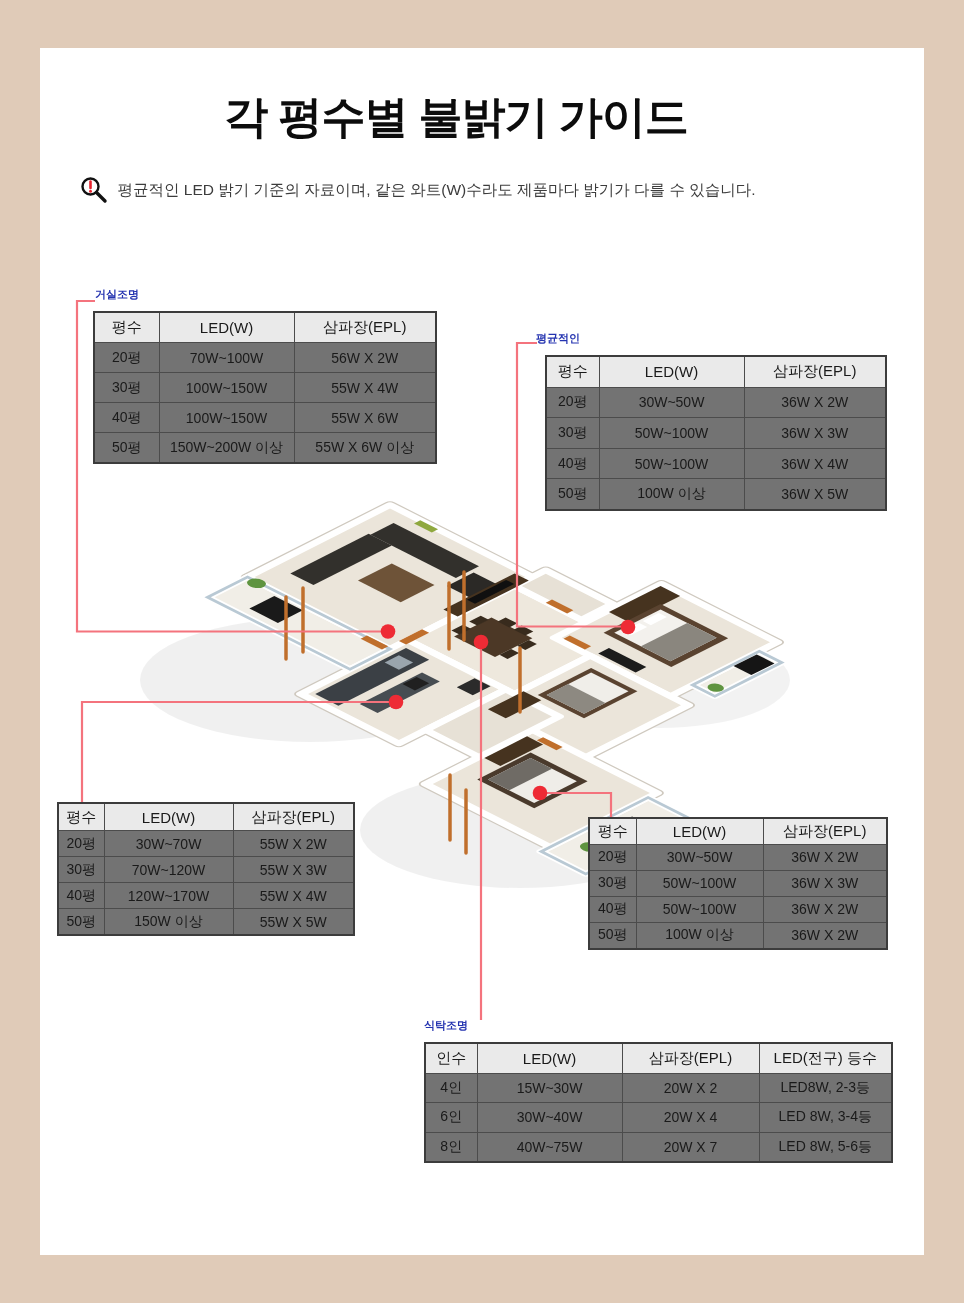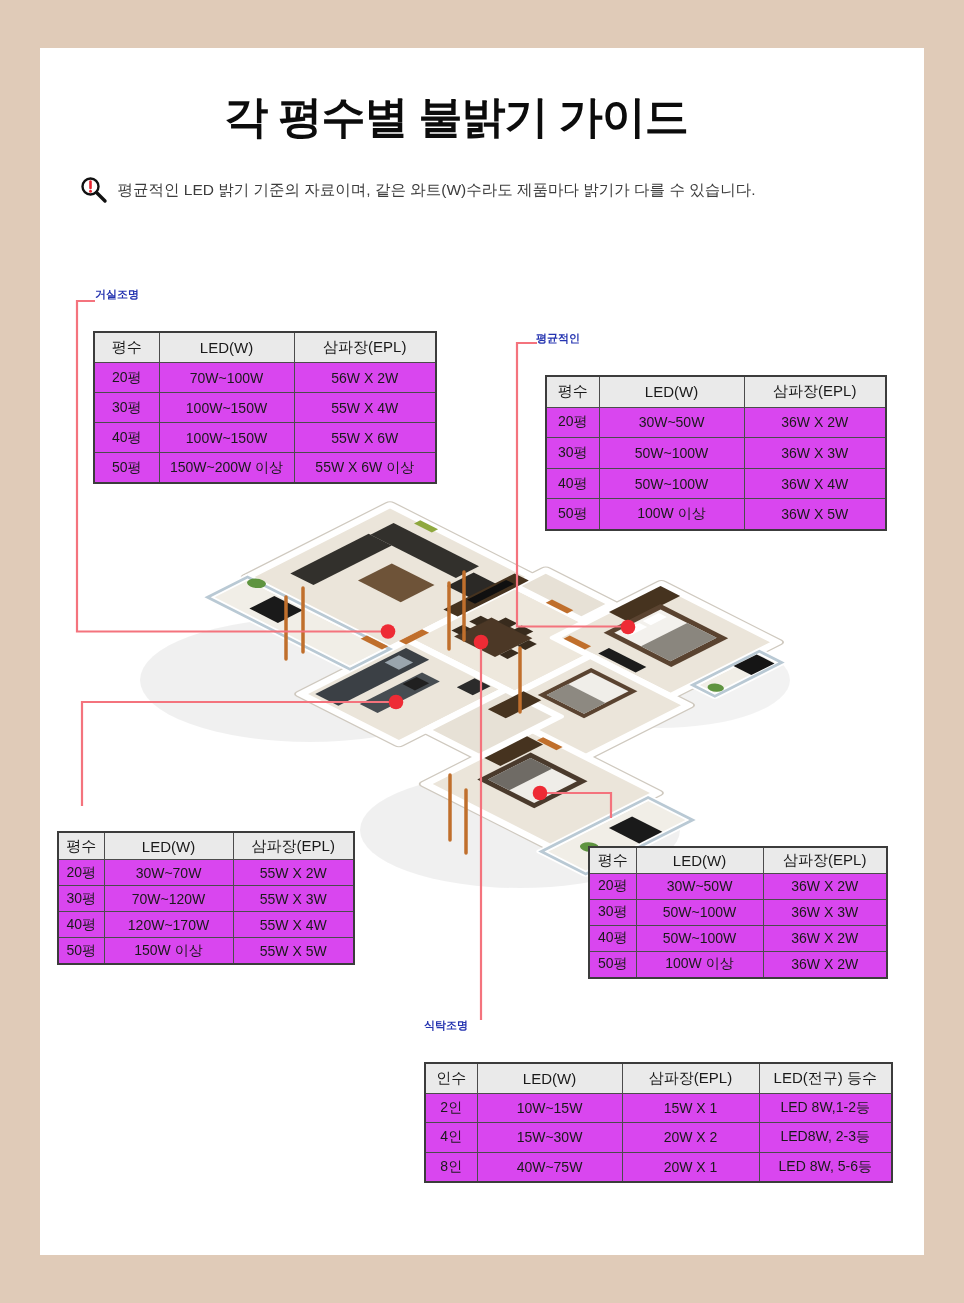--- a/index.html
+++ b/index.html
@@ -7,21 +7,21 @@
   .page{position:relative;width:964px;height:1303px;background:#e0cbb8;overflow:hidden;}
   .content{position:absolute;left:40px;top:48px;width:884px;height:1207px;background:#ffffff;}
   .art{position:absolute;left:0;top:0;width:964px;height:1303px;z-index:1;}
   .page-title{position:absolute;left:0;top:88px;width:912px;text-align:center;margin:0;
     font-size:44px;font-weight:bold;color:#0c0c0c;letter-spacing:-1px;z-index:2;}
   .notice{position:absolute;left:0;top:176px;width:836px;display:flex;justify-content:center;
     align-items:center;gap:9px;z-index:2;}
   .notice-text{font-size:15.5px;color:#3c3c3c;}
   .callout{position:absolute;z-index:2;}
   .tbl-label{font-size:11px;font-weight:bold;color:#2433b0;margin-bottom:9px;}
-  table{border-collapse:collapse;background:#d946ef;table-layout:fixed;border:2px solid #3c3c3c;margin-top:29px;}
+  table{border-collapse:collapse;background:#737373;table-layout:fixed;border:2px solid #3c3c3c;}
   th,td{border:1.5px solid #4c4c4c;text-align:center;padding:0;color:#1a1a1a;overflow:hidden;white-space:nowrap;}
   th{background:#eaeaea;font-weight:normal;font-size:15px;}
   td{font-size:14px;}
   .living  th,.living  td{height:29px;}
   .bigroom th,.bigroom td{height:29.6px;}
   .kitchen th{height:26px;} .kitchen td{height:25px;}
   .smallroom th{height:24.5px;} .smallroom td{height:25px;}
   .dining  th,.dining  td{height:28.5px;}
   
   .co-living{left:93px;top:287px;}
@@ -350,33 +350,33 @@
         <thead>
           <tr>
             <th>인수</th>
             <th>LED(W)</th>
             <th>삼파장(EPL)</th>
             <th>LED(전구) 등수</th>
           </tr>
         </thead>
         <tbody>
           <tr>
-            <td>2인</td>
-            <td>10W~15W</td>
-            <td>15W X 1</td>
-            <td>LED 8W,1-2등</td>
-          </tr>
-          <tr>
             <td>4인</td>
             <td>15W~30W</td>
             <td>20W X 2</td>
             <td>LED8W, 2-3등</td>
           </tr>
           <tr>
+            <td>6인</td>
+            <td>30W~40W</td>
+            <td>20W X 4</td>
+            <td>LED 8W, 3-4등</td>
+          </tr>
+          <tr>
             <td>8인</td>
             <td>40W~75W</td>
-            <td>20W X 1</td>
+            <td>20W X 7</td>
             <td>LED 8W, 5-6등</td>
           </tr>
         </tbody>
       </table>
   </section>
 </div>
 
 </body></html>

